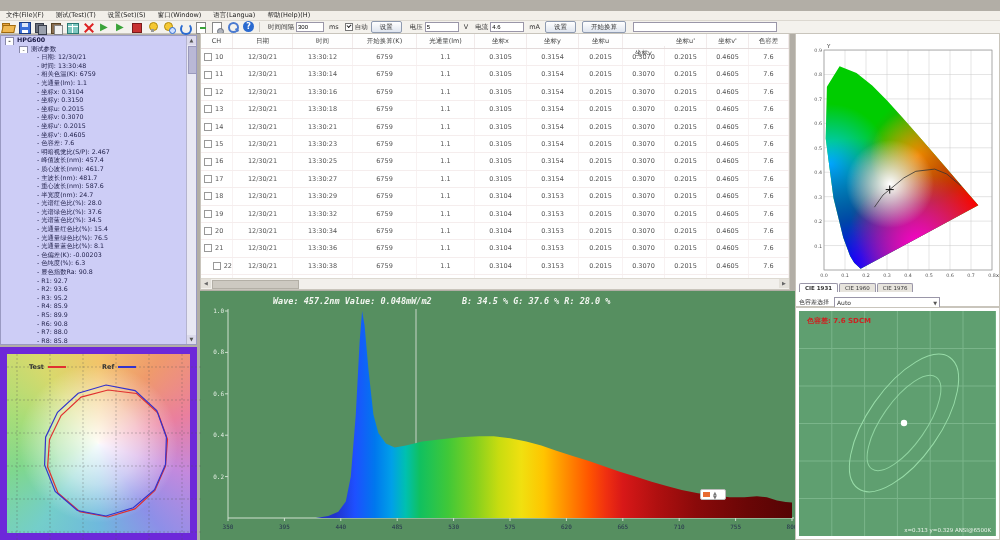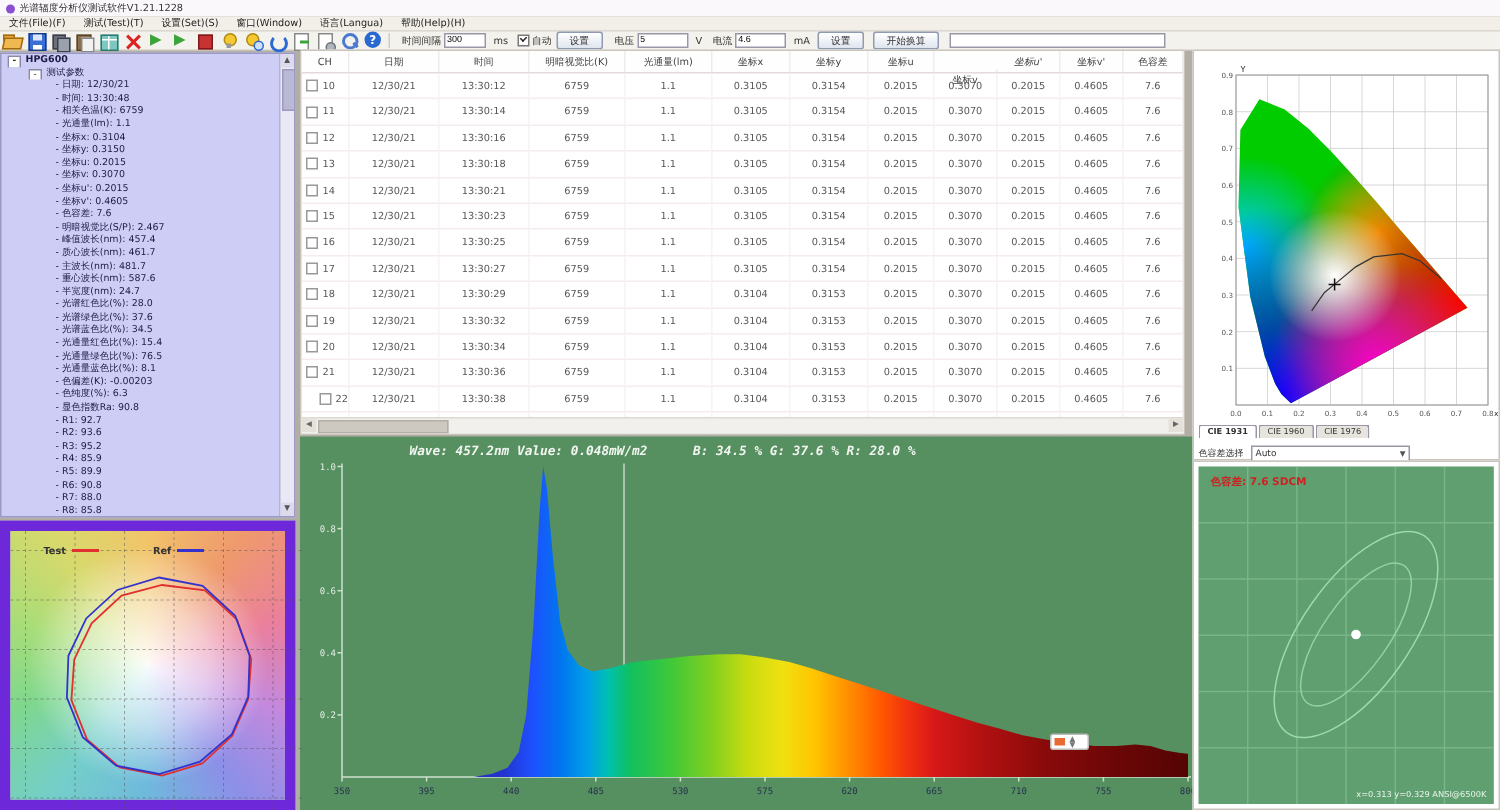--- a/index.html
+++ b/index.html
@@ -65,24 +65,20 @@
       radial-gradient(circle at 50% 50%, rgba(255,255,255,0.95) 0%, rgba(255,255,255,0.55) 32%, rgba(255,255,255,0) 62%),
       conic-gradient(from 0deg at 50% 50%, #f2c46a, #ef9a6c, #ea7f9e, #c489dd, #8d8fe8, #6fb9dd, #74ceca, #7fd78e, #a8dd78, #d8d96c, #f2c46a);}
   .polar-legend{position:absolute;top:9px;font-size:6.5px;font-weight:bold;color:#333;display:flex;align-items:center;}
   .legend-line{display:inline-block;width:18px;height:2px;margin-left:4px;}
 </style>
 </head>
 <body>
 
 <div class="app">
 
-  <div class="titlebar">
-    <div class="titleicon"></div>
-    <span>光谱辐度分析仪测试软件V1.21.1228</span>
-  </div>
 
   <div class="menubar" id="menubar">
       <div class="menu-item">文件(File)(F)</div>
       <div class="menu-item">测试(Test)(T)</div>
       <div class="menu-item">设置(Set)(S)</div>
       <div class="menu-item">窗口(Window)</div>
       <div class="menu-item">语言(Langua)</div>
       <div class="menu-item">帮助(Help)(H)</div>
     </div>
 
@@ -214,27 +210,27 @@
       <div class="thumb"></div>
       <div class="arr" style="bottom:0">▼</div>
     </div>
   </div>
 
   <div class="table-panel">
     <div class="thead" id="table-head">
         <div class="cell" style="width: 32px;">CH</div>
         <div class="cell" style="width: 60px;">日期</div>
         <div class="cell" style="width: 60px;">时间</div>
-        <div class="cell" style="width: 64px;">明暗视觉比(K)</div>
+        <div class="cell" style="width: 64px;">开始换算(K)</div>
         <div class="cell" style="width: 58px;">光通量(lm)</div>
         <div class="cell" style="width: 52px;">坐标x</div>
         <div class="cell" style="width: 52px;">坐标y</div>
         <div class="cell" style="width: 44px;">坐标u</div>
         <div class="cell" style="width: 42px; margin-top: 12px;">坐标v</div>
-        <div class="cell" style="width: 42px; font-style: italic;">坐标u'</div>
+        <div class="cell" style="width: 42px;">坐标u'</div>
         <div class="cell" style="width: 42px;">坐标v'</div>
         <div class="cell" style="width: 40px;">色容差</div>
         <div class="cell" style="width: 40px;">明暗</div>
       </div>
     <div id="table-body">
         <div class="trow">
           <div class="cell chcell" style="width: 32px;">
             <div class="rowchk"></div>
             <span>10</span>
           </div>

